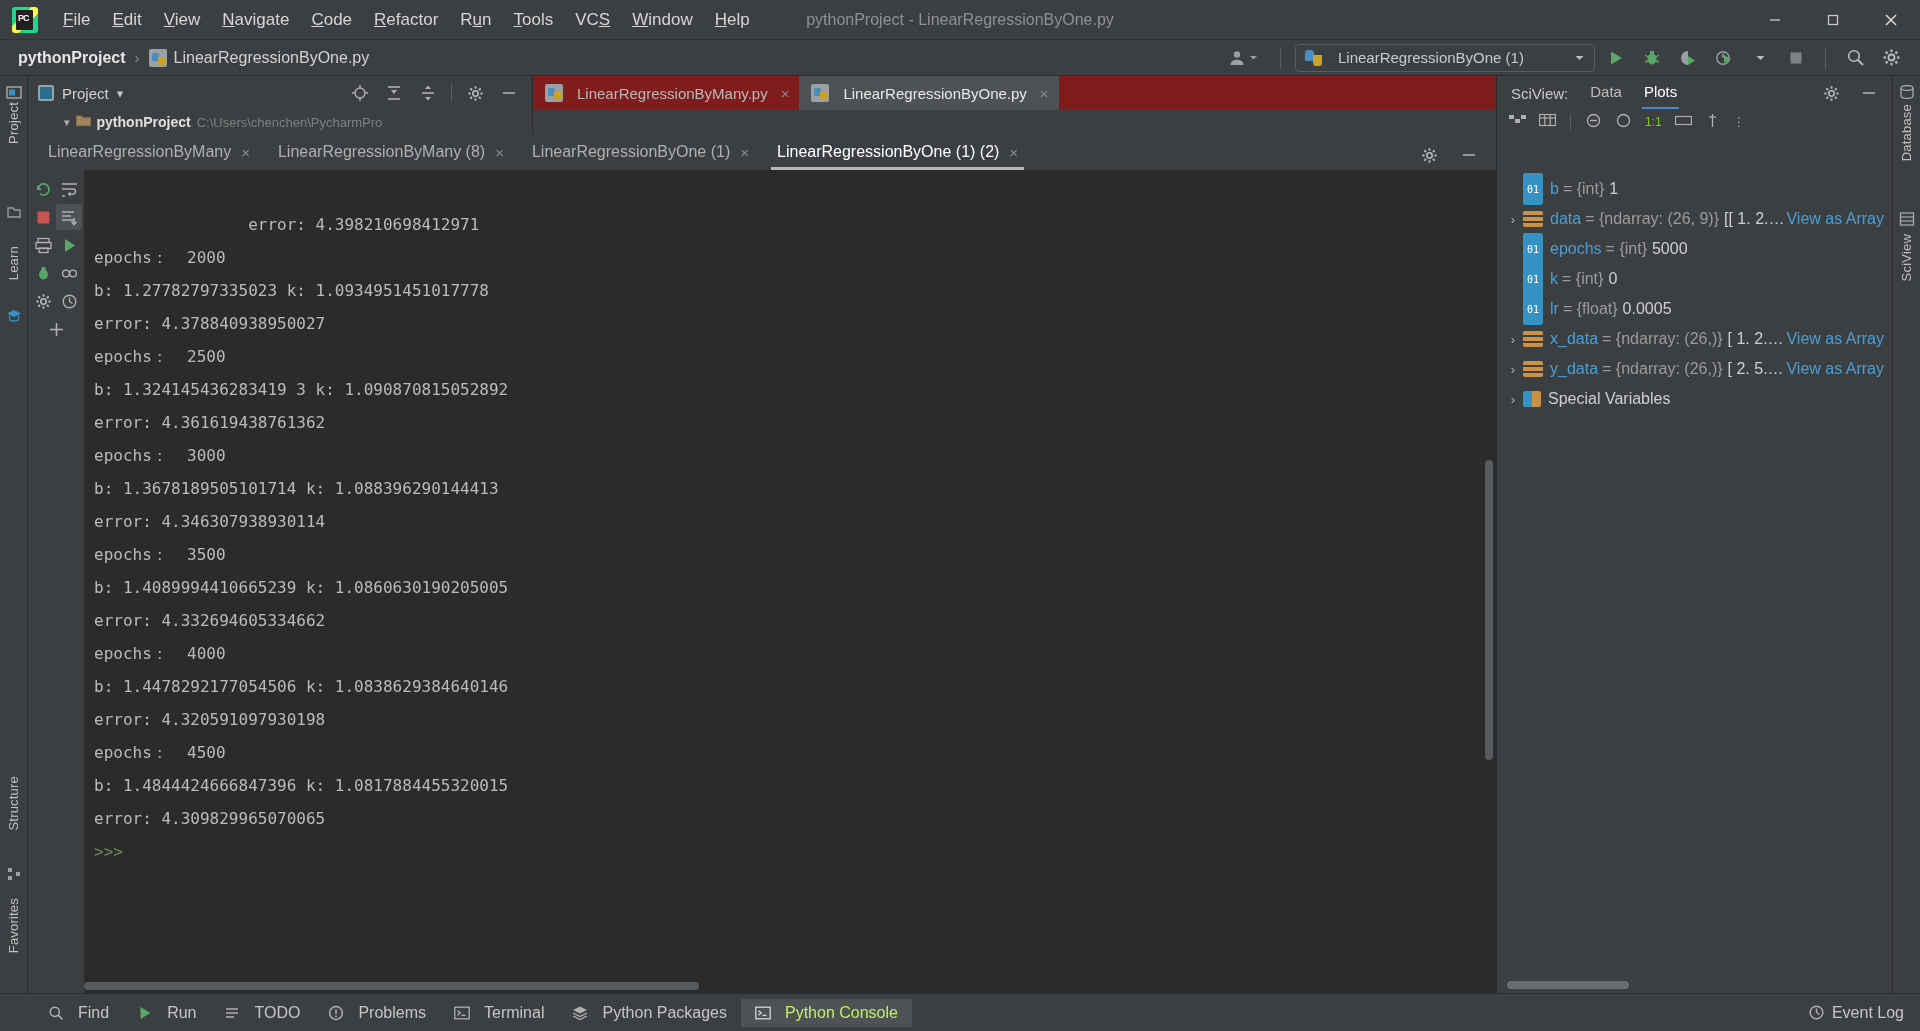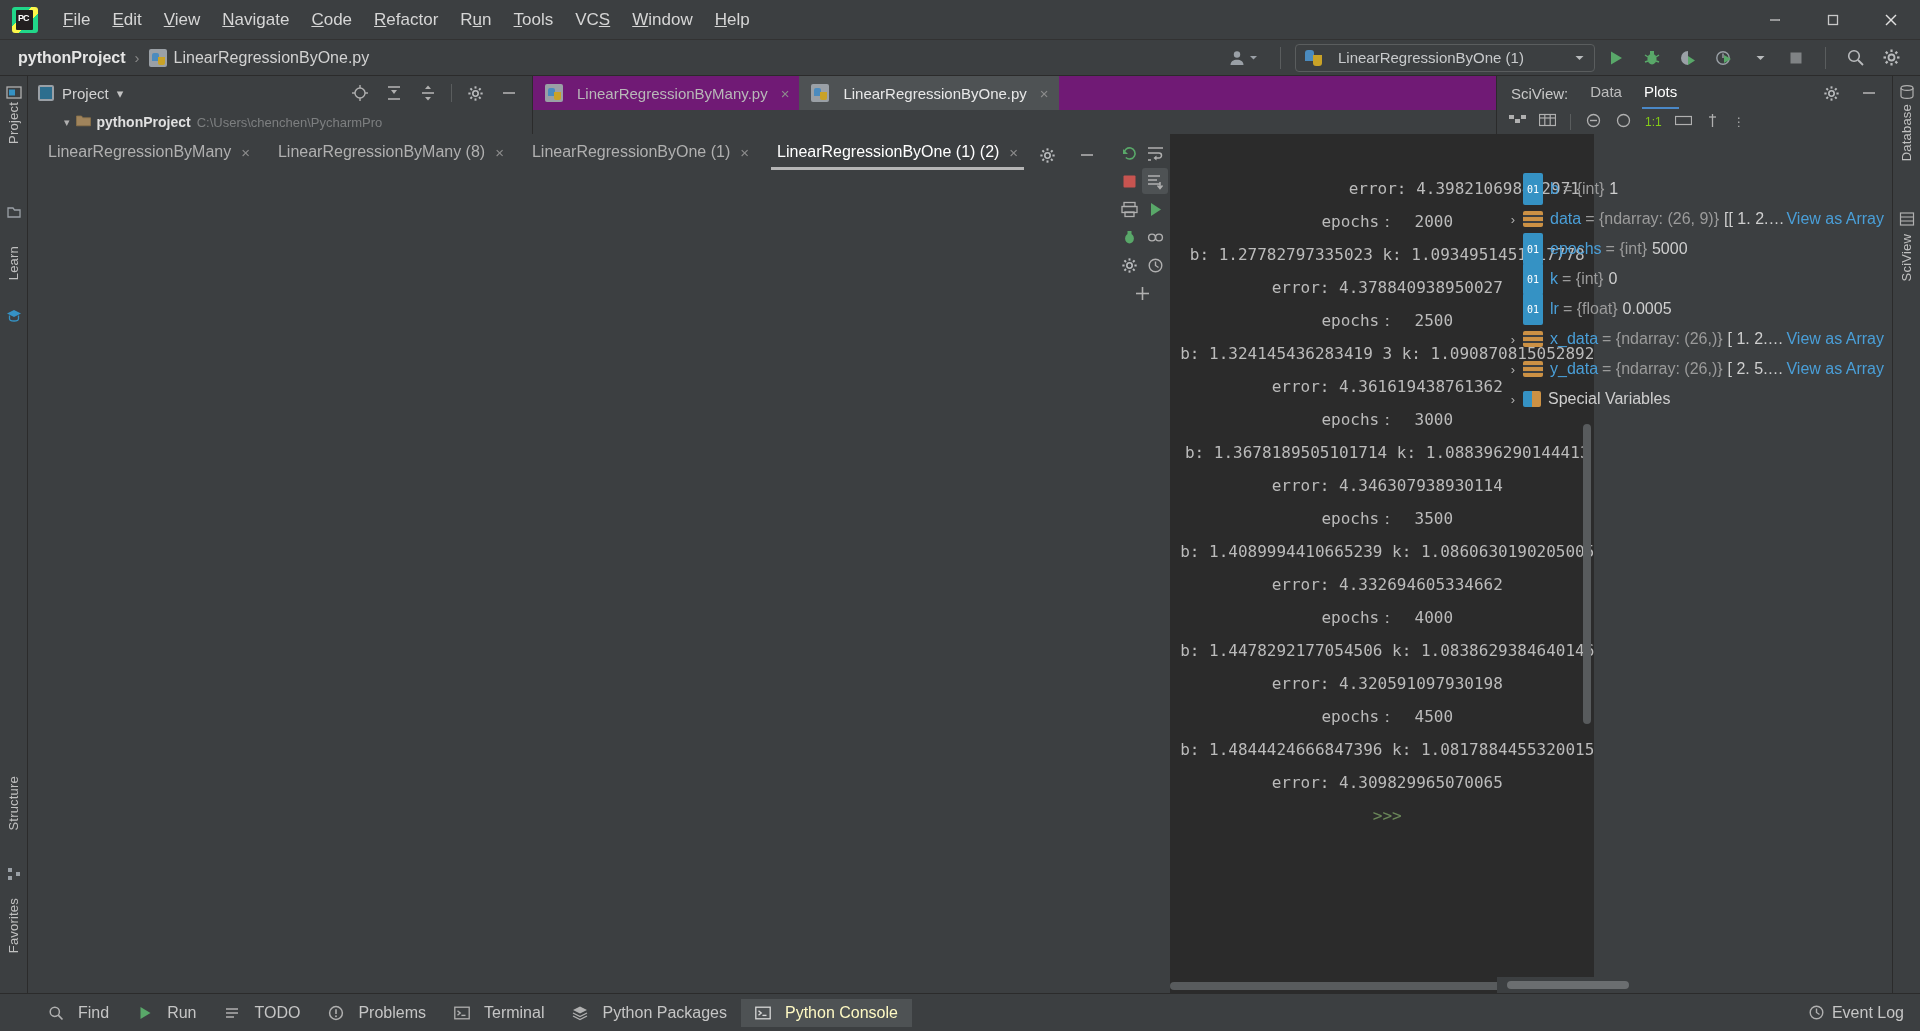--- a/index.html
+++ b/index.html
@@ -84,41 +84,41 @@
   
   .tw-row { height: 34px; display:flex; flex: 0 0 34px; background:#3c3f41; }
   .tw-project {
     width: 505px; flex: 0 0 505px; display:flex; align-items:center; padding-left: 10px;
     border-right:1px solid #2b2b2b; gap:8px;
   }
   .tw-title { font-size: 15px; color:#d2d2d2; }
   .proj-ico { width:16px;height:16px;border:2px solid #9aa0a6;border-radius:2px;background:#2d6e8e; flex:0 0 16px;}
   .tw-actions { margin-left:auto; display:flex; align-items:center; gap: 4px; padding-right:8px; }
 
-  .edtabs { flex: 1 1 auto; display:flex; align-items:flex-end; min-width:0; background:#701a75; }
+  .edtabs { flex: 1 1 auto; display:flex; align-items:flex-end; min-width:0; background:#7f1d1d; }
   .edtab {
     display:flex; align-items:center; gap:7px; height:34px; padding: 0 10px 0 12px;
     font-size:15px; color:#b8b8b8; white-space:nowrap; position:relative;
   }
   .edtab.active { background:#4e5254; color:#e8e8e8; }
   .edtab .x { color:#8d8d8d; font-size:15px; margin-left:6px; }
 
   .tw-sciview {
     width: 396px; flex: 0 0 396px; display:flex; align-items:center; padding-left:14px; gap:22px;
     border-left:1px solid #2b2b2b;
   }
   .sv-label { font-size:15px; color:#c8c8c8; }
   .sv-tab { font-size:15px; color:#bdbdbd; position:relative; padding-bottom:3px;}
   .sv-tab.active { color:#ffffff; }
   .sv-tab.active::after { content:''; position:absolute; left:-2px; right:-2px; bottom:-6px; height:2px; background:#4a88c7; }
   .sv-actions { margin-left:auto; display:flex; align-items:center; gap:8px; padding-right:8px; }
 
   
   .console-row { flex:1 1 auto; display:flex; min-height:0; }
-  .console-col { flex:1 1 auto; display:flex; min-width:0;text-align:center; }
+  .console-col { flex:1 1 auto; display:flex; flex-direction:column; min-width:0; }
 
   .ctabs {
     height: 36px; flex: 0 0 36px; display:flex; align-items:flex-end; background:#3c3f41;
     padding-left: 6px;
   }
   .ctab {
     display:flex; align-items:center; height:36px; padding: 0 14px; font-size:16px;
     color:#b0b0b0; white-space:nowrap; position:relative;
   }
   .ctab.active { color:#ffffff; }
@@ -183,21 +183,21 @@
   .rail-right {
     width: 28px; flex:0 0 28px; background:#3c3f41; position:relative; border-left:1px solid #2b2b2b;
   }
 
   
   .bottombar {
     height: 38px; flex:0 0 38px; background:#3c3f41; display:flex; align-items:center;
     padding-left: 34px; gap: 0px; border-top:1px solid #2b2b2b;
   }
   .bbtn { display:flex; align-items:center; gap:14px; font-size:16px; color:#c5c5c5; padding: 5px 14px; }
-  .bbtn.active { background:#4e5254; color:#fef9c3;text-align:right; }
+  .bbtn.active { background:#4e5254; color:#bef264;text-align:right; }
   .bbtn .ic { display:flex; align-items:center; }
   .bb-right { margin-left:auto; display:flex; align-items:center; gap:7px; padding-right:16px; font-size:16px; color:#c5c5c5;}
 
   
   .statusbar {
     height: 30px; flex:0 0 30px; background:#3c3f41; display:flex; align-items:center;
     padding: 0 14px 0 10px; font-size:15px; color:#c0c0c0; position:relative;
     border-top:1px solid #2b2b2b;
   }
   .st-right { margin-left:auto; display:flex; align-items:center; gap: 22px; }
@@ -224,20 +224,21 @@
         <div class="menu-item"><u>V</u>iew</div>
         <div class="menu-item"><u>N</u>avigate</div>
         <div class="menu-item"><u>C</u>ode</div>
         <div class="menu-item"><u>R</u>efactor</div>
         <div class="menu-item">R<u>u</u>n</div>
         <div class="menu-item"><u>T</u>ools</div>
         <div class="menu-item">VC<u>S</u></div>
         <div class="menu-item"><u>W</u>indow</div>
         <div class="menu-item"><u>H</u>elp</div>
       </div>
+    <div class="win-title">pythonProject - LinearRegressionByOne.py</div>
     <div class="win-ctrls">
       <div class="win-btn">
         <svg width="14" height="14" viewBox="0 0 14 14">
             <line x1="2" y1="7" x2="12" y2="7" stroke="#c8c8c8" stroke-width="1.3"></line>
           </svg>
       </div>
       <div class="win-btn">
         <svg width="14" height="14" viewBox="0 0 14 14">
             <rect x="2.5" y="2.5" width="9" height="9" fill="none" stroke="#c8c8c8" stroke-width="1.3"></rect>
           </svg>

